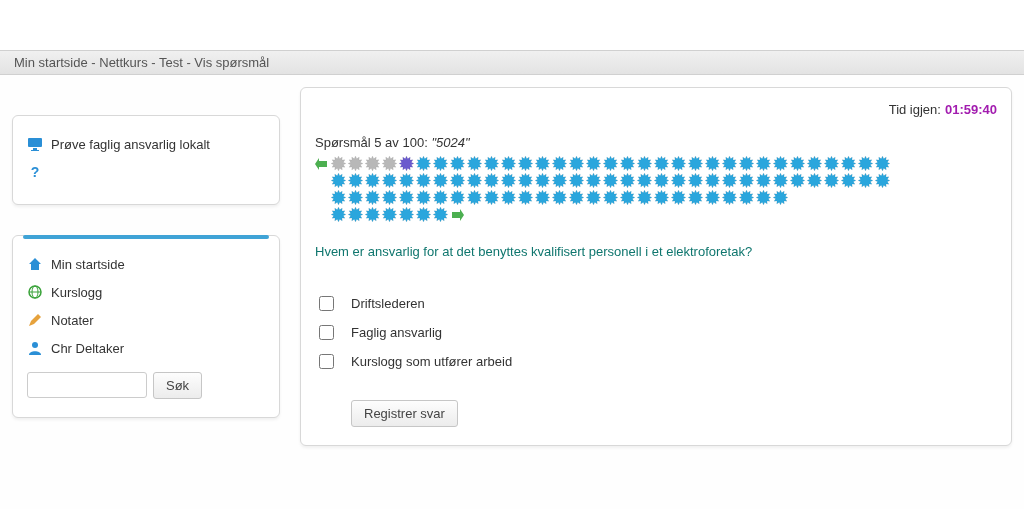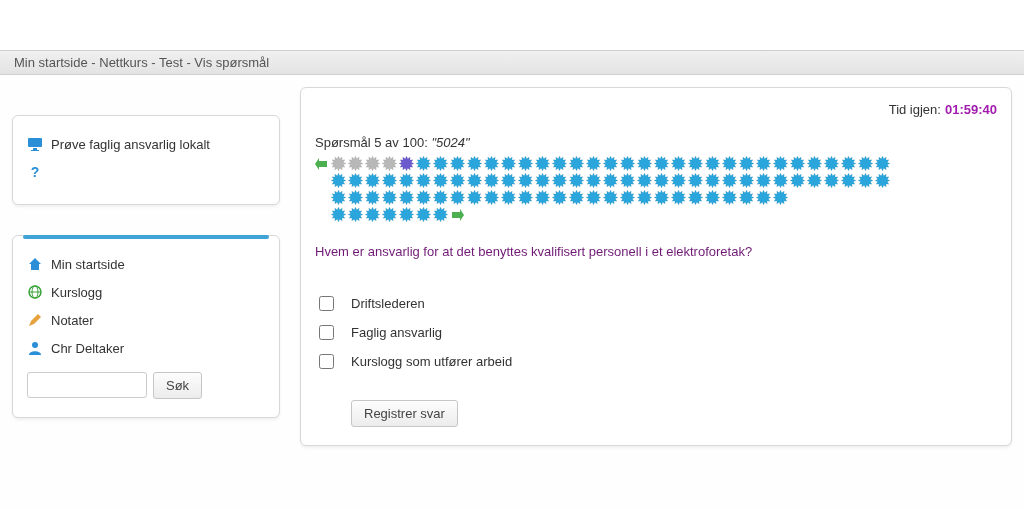--- a/index.html
+++ b/index.html
@@ -23,21 +23,21 @@
 
   .timer-row { display: flex; justify-content: flex-end; color: #333; font-size: 13px; }
   .timer-value { color: #a21caf; margin-left: 4px; font-weight: bold; }
   .qheader { margin-top: 18px; font-size: 13px; color: #333; }
   .qheader .qid { font-style: italic; }
   .qnav { margin-top: 6px; }
   .qnav-row { display: flex; align-items: center; gap: 2px; flex-wrap: nowrap; margin-bottom: 2px; }
   .arrow { width: 14px; height: 14px; cursor: pointer; }
   .cell-spacer { width: 14px; height: 14px; }
   .qdot { width: 15px; height: 15px; flex-shrink: 0; cursor: pointer; }
-  .question-text { margin-top: 22px; font-size: 13px; color: #701a75; }
+  .question-text { margin-top: 22px; font-size: 13px; color: #0f766e; }
   .answers { margin-top: 30px; }
   .answer-row { display: flex; align-items: center; gap: 14px; padding: 4px 0; cursor: pointer; }
   .answer-row input[type=checkbox] { width: 15px; height: 15px; cursor: pointer; }
   .submit-row { margin-top: 24px; padding-left: 36px; }
 </style>
 </head>
 <body>
 
 <div class="page">
   <div class="topspace"></div>

